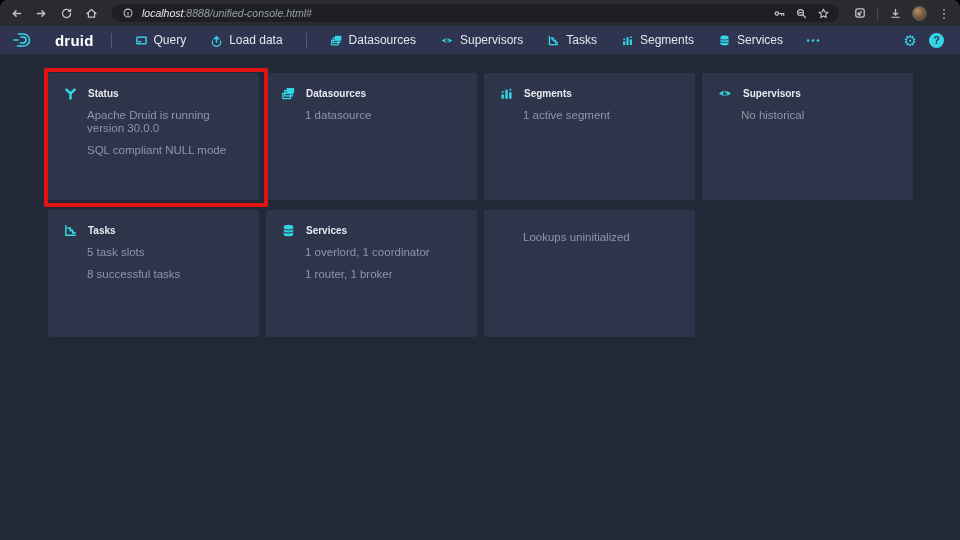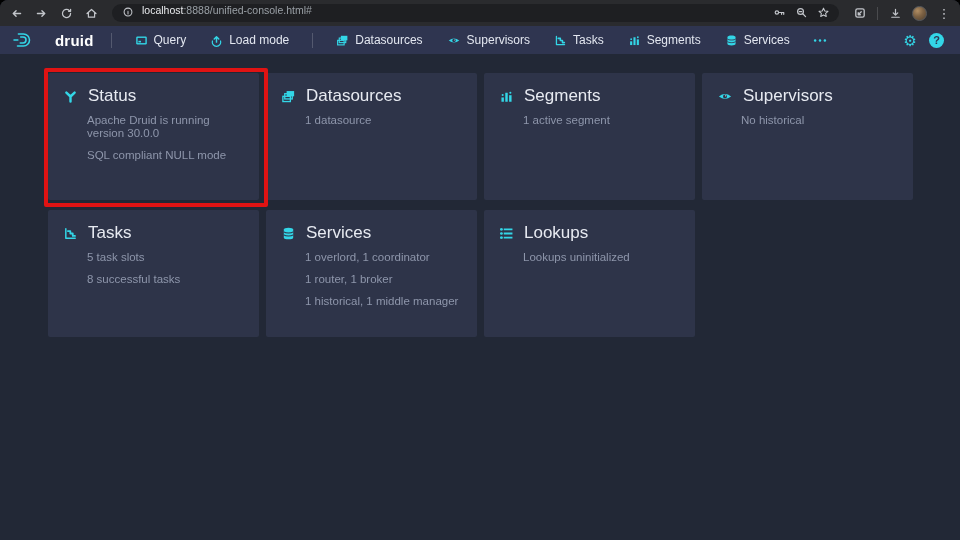--- a/index.html
+++ b/index.html
@@ -20,21 +20,21 @@
     font-family:"Liberation Sans","DejaVu Sans",sans-serif;}
   .window{width:960px;height:540px;border-radius:8px 8px 0 0;overflow:hidden;
     display:flex;flex-direction:column;background:var(--page-bg);}
 
   
   .toolbar{height:26px;flex:0 0 26px;background:var(--toolbar-bg);display:flex;
     align-items:center;padding:0 8px;gap:9px;color:var(--tool-ic);}
   .tbtn{display:flex;align-items:center;justify-content:center;width:16px;height:16px;flex:0 0 auto;}
   .tbtn svg{display:block;}
   .addr{flex:1;height:18px;background:var(--pill-bg);border-radius:10px;display:flex;
-    padding:0 8px;gap:6px;min-width:0;margin:0 4px;}
+    align-items:center;padding:0 8px;gap:6px;min-width:0;margin:0 4px;font-style:italic;}
   .addr .url{font-size:10.5px;white-space:nowrap;overflow:hidden;}
   .addr .host{color:#e8eaed;}
   .addr .rest{color:#9aa0a6;}
   .addr .spacer{flex:1;}
   .sep{width:1px;height:13px;background:#4a4b4e;flex:0 0 1px;}
   .avatar{width:15px;height:15px;border-radius:50%;flex:0 0 15px;
     background:radial-gradient(circle at 35% 30%,#b08d63 0%,#7d6244 45%,#4e3f2e 100%);
     border:1px solid #5a5b5e;}
 
   
@@ -51,21 +51,21 @@
   .help{width:15px;height:15px;border-radius:50%;background:var(--accent);color:#2f3550;
     font-size:11px;font-weight:700;display:flex;align-items:center;justify-content:center;
     margin:0 6px 0 2px;}
 
   
   .content{flex:1;background:var(--page-bg);position:relative;}
   .cards-grid{padding:19px 47px 0 48px;display:grid;grid-template-columns:repeat(4,1fr);
     gap:10px 7px;}
   .card{background:var(--card-bg);border-radius:2px;height:127px;padding:13px 15px;cursor:pointer;}
   .card-head{display:flex;align-items:center;gap:10px;margin-bottom:8px;}
-  .card-title{color:var(--card-title);font-size:17px;font-weight:400;}
+  .card-title{color:var(--card-title);font-size:10px;font-weight:700;}
   .card-line{color:var(--card-text);font-size:11.5px;margin:8px 0 9px 24px;line-height:1.15;}
 
   .annotation{position:absolute;left:44px;top:14px;width:224px;height:139px;
     border:4px solid var(--annotation);border-radius:2px;pointer-events:none;}
 
   .ic{display:block;}
 </style>
 </head>
 <body>
 
@@ -156,21 +156,21 @@
           <rect x="3.2" y="4.8" width="9.6" height="6.4" fill="var(--navbar-bg)"></rect>
           <rect x="4.2" y="8.4" width="3.2" height="2" fill="var(--accent)"></rect>
         </svg>
       <span class="lbl">Query</span>
     </div>
     <div class="nav-item">
       <svg class="ic" width="13" height="13" viewBox="0 0 16 16" fill="none" stroke="var(--accent)" stroke-width="1.8" stroke-linecap="round" stroke-linejoin="round">
           <path d="M8 10V3.6M5.2 6.2 8 3.4l2.8 2.8"></path>
           <path d="M3 8.6a5.2 5.2 0 1 0 10 0" stroke-width="1.5"></path>
         </svg>
-      <span class="lbl">Load mode</span>
+      <span class="lbl">Load data</span>
     </div>
 
     <span class="vdiv"></span>
 
     <div class="nav-item">
       <svg class="ic" width="13" height="13" viewBox="0 0 16 16" fill="none" stroke="var(--accent)" stroke-width="1.4">
           <rect x="6" y="2.2" width="8" height="5.6" fill="var(--accent)" stroke="none"></rect>
           <rect x="4" y="5" width="8" height="5.6"></rect>
           <rect x="2" y="7.8" width="8" height="5.6"></rect>
         </svg>
@@ -289,31 +289,23 @@
       <div class="card">
         <div class="card-head">
           <svg class="ic" width="15" height="15" viewBox="0 0 16 16">
               <path d="M3 3.6C3 2.6 5.2 1.8 8 1.8s5 .8 5 1.8v8.8c0 1-2.2 1.8-5 1.8s-5-.8-5-1.8Z" fill="var(--accent)"></path>
               <path d="M3 6.2c1 .8 2.8 1.2 5 1.2s4-.4 5-1.2M3 9.4c1 .8 2.8 1.2 5 1.2s4-.4 5-1.2" stroke="var(--card-bg)" stroke-width="1.1" fill="none"></path>
             </svg>
           <span class="card-title">Services</span>
         </div>
         <p class="card-line">1 overlord, 1 coordinator</p>
         <p class="card-line">1 router, 1 broker</p>
-        <p class="card-line">1 historical, 1 middle manager</p>
-      </div>
-
-      <div class="card">
-        <div class="card-head">
-          <svg class="ic" width="15" height="15" viewBox="0 0 16 16" fill="none" stroke="var(--accent)" stroke-width="1.9" stroke-linecap="round">
-              <path d="M2.6 3.6h.01M6 3.6h7.4M2.6 8h.01M6 8h7.4M2.6 12.4h.01M6 12.4h7.4" stroke-linecap="square"></path>
-              <path d="M2.2 3.6h.8M2.2 8h.8M2.2 12.4h.8" stroke-width="2.2"></path>
-            </svg>
-          <span class="card-title">Lookups</span>
-        </div>
+      </div>
+
+      <div class="card">
         <p class="card-line">Lookups uninitialized</p>
       </div>
 
     </div>
 
     <div class="annotation"></div>
   </div>
 
 </div>
 

